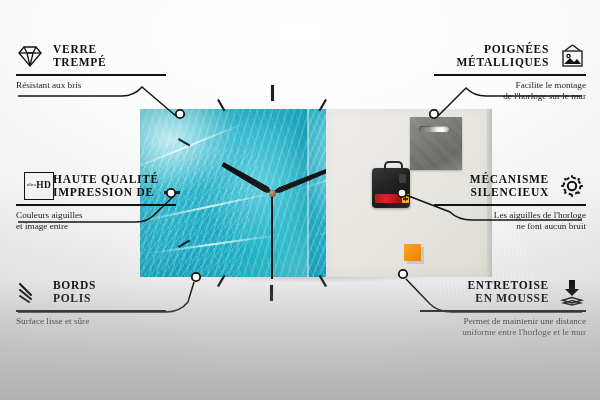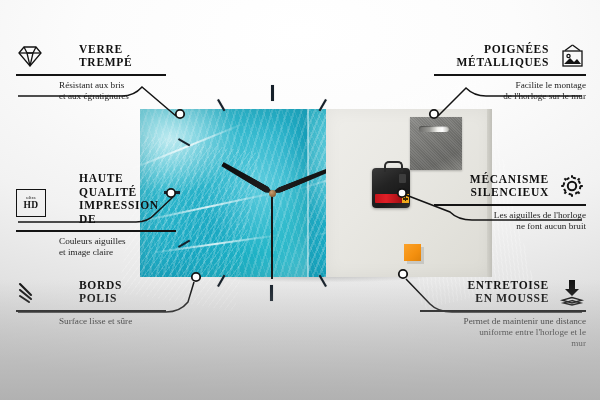--- a/index.html
+++ b/index.html
@@ -100,37 +100,37 @@
     background:radial-gradient(ellipse 50% 100% at 50% 0%,rgba(110,110,110,.40),rgba(110,110,110,0) 72%);}
 
   
   .feat{position:absolute;width:186px;}
   .feat .head{display:flex;align-items:center;gap:9px;}
   .feat.right .head{justify-content:flex-end;}
   .feat .ico{flex:0 0 auto;width:28px;height:28px;color:#121212;}
   .feat .ico svg{display:block;width:28px;height:28px;}
   .feat .ttl{font-family:"Liberation Serif",serif;font-weight:bold;font-size:11.5px;
     letter-spacing:.7px;line-height:13.5px;color:#101010;text-transform:uppercase;}
-  .feat.left .ttl{text-align:left;margin-left:26px;}
+  .feat.left .ttl{text-align:left;}
   .feat.right .ttl{text-align:right;}
   .rule{height:1.6px;background:#141414;margin:4px 0 4px 0;}
-  .desc{font-family:"Liberation Serif",serif;font-size:9.2px;line-height:11.4px;color:#1d1d1d;margin-left:43px;}
+  .desc{font-family:"Liberation Serif",serif;font-size:9.2px;line-height:11.4px;color:#1d1d1d;}
   .feat.right .desc{text-align:right;}
 
   .f-verre{left:16px;top:42px;width:150px;}
   .f-impr {left:16px;top:172px;width:160px;}
   .f-bords{left:16px;top:278px;width:150px;}
   .f-poig {left:434px;top:42px;width:152px;}
   .f-meca {left:434px;top:172px;width:152px;}
   .f-entr {left:420px;top:278px;width:166px;}
 
   
   #wires{position:absolute;left:0;top:0;width:600px;height:400px;pointer-events:none;}
-  .hdbox{display:inline-flex;flex-direction:column;align-items:center;justify-content:center;
-    width:28px;height:26px;border:1.6px solid #121212;line-height:1;}
+  .hdbox{display:inline-flex;flex-direction:row;align-items:center;justify-content:center;
+    width:28px;height:26px;border:1.6px solid #121212;line-height:1;margin-left:8px;}
   .hdbox b{font-size:9.5px;font-family:"Liberation Serif",serif;font-weight:bold;letter-spacing:.3px;}
   .hdbox s{font-size:4.6px;text-decoration:none;letter-spacing:.2px;margin-bottom:.5px;}
 </style>
 </head>
 <body>
 
 <div id="stage">
 
   <div class="shadow"></div>
 
@@ -245,41 +245,40 @@
           </svg>
       </span>
       <div class="ttl">
         <div>VERRE</div>
         <div>TREMPÉ</div>
       </div>
     </div>
     <div class="rule"></div>
     <div class="desc">
       <div>Résistant aux bris</div>
-      <div>et aux égratignures</div>
     </div>
   </div>
 
   <div class="feat left f-impr">
     <div class="head">
       <span class="ico">
         <span class="hdbox">
           <s>ultra</s>
           <b>HD</b>
         </span>
       </span>
       <div class="ttl">
         <div>HAUTE QUALITÉ</div>
         <div>IMPRESSION DE</div>
       </div>
     </div>
     <div class="rule"></div>
     <div class="desc">
       <div>Couleurs aiguilles</div>
-      <div>et image claire</div>
+      <div>et image entre</div>
     </div>
   </div>
 
   <div class="feat left f-bords">
     <div class="head">
       <span class="ico">
         <svg viewBox="0 0 28 28">
             <g stroke="#121212" stroke-width="2.1" fill="none" stroke-linecap="round">
           <path d="M4 6 L15 17"></path>
               <path d="M4 12 L15 21"></path>

